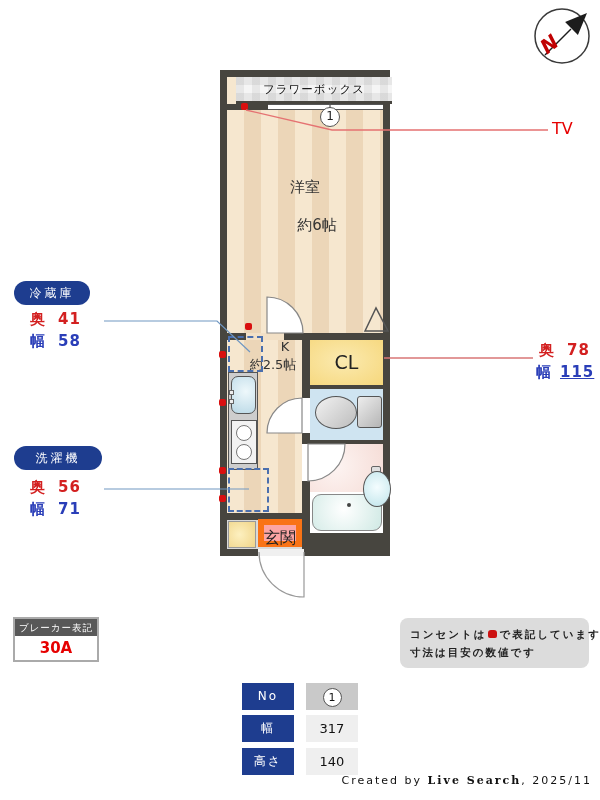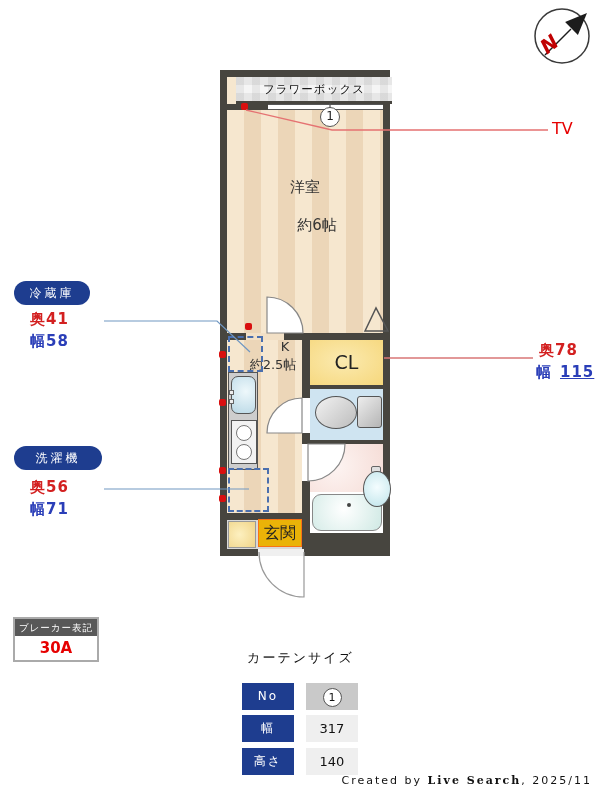--- a/index.html
+++ b/index.html
@@ -24,21 +24,21 @@
   }
   .dashed-box { border: 2px dashed #4a6fae; background: transparent; }
   .outlet { width:7px; height:7px; border-radius:2px; background:#d90f0f; }
   .navy-badge {
     background:#1e3d8f; color:#fff; border-radius:12px;
     font-size:12px; letter-spacing:3px; text-align:center; line-height:24px;
   }
   .dim-row { font-size:15px; font-weight:bold; letter-spacing:1px; white-space:nowrap; }
   .dim-red { color:#d32020; }
   .dim-blue { color:#2a3eb8; }
-  .dim-val { display:inline-block; }
+  .dim-val { display:inline-block; margin-left:12px; }
   .room-label { color:#333; text-align:center; }
   .curtain-label {
     background:#1e3d8f; color:#fff; font-size:12px; letter-spacing:2px;
     width:52px; height:27px; line-height:27px; text-align:center;
   }
   .curtain-value {
     width:52px; height:27px; line-height:27px; text-align:center;
     font-size:13px; color:#111; background:#efefef;
   }
   .circle-badge {
@@ -111,21 +111,21 @@
   <div class="abs" style="left:231px; top:420px; width:26px; height:44px; background:#f2f2f2; border:1px solid #555;"></div>
   <div class="abs" style="left:236px; top:425px; width:16px; height:16px; border-radius:50%; background:#fff; border:1px solid #777;"></div>
   <div class="abs" style="left:236px; top:444px; width:16px; height:16px; border-radius:50%; background:#fff; border:1px solid #777;"></div>
 
   <div class="abs dashed-box" style="left:228px; top:336px; width:35px; height:36px;"></div>
   <div class="abs dashed-box" style="left:228px; top:468px; width:41px; height:44px;"></div>
 
   <div class="abs wall" style="left:227px; top:513px; width:75px; height:7px;"></div>
   <div class="abs" style="left:227px; top:520px; width:75px; height:29px; background:#d9d9d9;"></div>
   <div class="abs" style="left:228px; top:521px; width:28px; height:27px; border:1px solid #999; background:radial-gradient(circle at 40% 50%, #fdf0c0, #f0d488);"></div>
-  <div class="abs" style="left:258px; top:519px; width:44px; height:28px; background:#eab308; border:1px solid #f97316; text-align:center; line-height:26px; font-size:16px; color:#222;">
+  <div class="abs" style="left:258px; top:519px; width:44px; height:28px; background:#fca5a5; border:6px solid #f97316; text-align:center; line-height:26px; font-size:16px; color:#222;">
     <span>玄関</span>
   </div>
   <div class="abs" style="left:258px; top:549px; width:46px; height:7px; background:#f0f0f0;"></div>
 
   <div class="abs" style="left:320px; top:107px; width:20px; height:20px; border-radius:50%; background:#fff; border:1.5px solid #555; text-align:center; line-height:17px; font-size:12px; color:#222;">
     <span>1</span>
   </div>
 
   <div class="abs outlet" style="left:241px; top:103px;"></div>
   <div class="abs outlet" style="left:245px; top:323px;"></div>
@@ -170,22 +170,25 @@
   </div>
   <div class="abs dim-row dim-blue" style="left:536px; top:363px;">
     <span>幅</span><span class="dim-val" style="margin-left:8px;text-decoration:underline;">115</span>
   </div>
 
   <div class="abs" style="left:13px; top:617px; width:86px; height:45px; border:2px solid #aaa; background:#fff;">
     <div style="background:#585858; color:#fff; font-size:9.5px; letter-spacing:1px; text-align:center; line-height:17px; height:17px;">ブレーカー表記</div>
     <div style="color:#e60000; font-size:15px; font-weight:bold; text-align:center; line-height:24px;">30A</div>
   </div>
 
-
-  <div class="abs" style="left:228px; top:649px; width:145px; text-align:center; font-size:13px; letter-spacing:2px; color:#111;">カーテンサイズ</div>
+  <div class="abs" style="left:400px; top:618px; width:189px; height:50px; background:#dcdcdc; border-radius:8px; padding:8px 10px; font-size:10.5px; font-weight:bold; letter-spacing:2px; color:#222; line-height:1.7; white-space:nowrap;">
+    <div><span>コンセントは</span><span class="note-dot"></span><span>で表記しています</span></div>
+    <div>寸法は目安の数値です</div>
+  </div>
+
   <div class="abs curtain-label" style="left:242px; top:683px;">No</div>
   <div class="abs curtain-value" style="left:306px; top:683px; background:#c9c9c9;">
     <span class="circle-badge">1</span>
   </div>
   <div class="abs curtain-label" style="left:242px; top:715px;">幅</div>
   <div class="abs curtain-value" style="left:306px; top:715px;">317</div>
   <div class="abs curtain-label" style="left:242px; top:748px;">高さ</div>
   <div class="abs curtain-value" style="left:306px; top:748px;">140</div>
 
   <div class="abs" style="left:290px; top:774px; width:302px; text-align:right; font-size:11px; letter-spacing:2px; color:#111; white-space:nowrap;">

